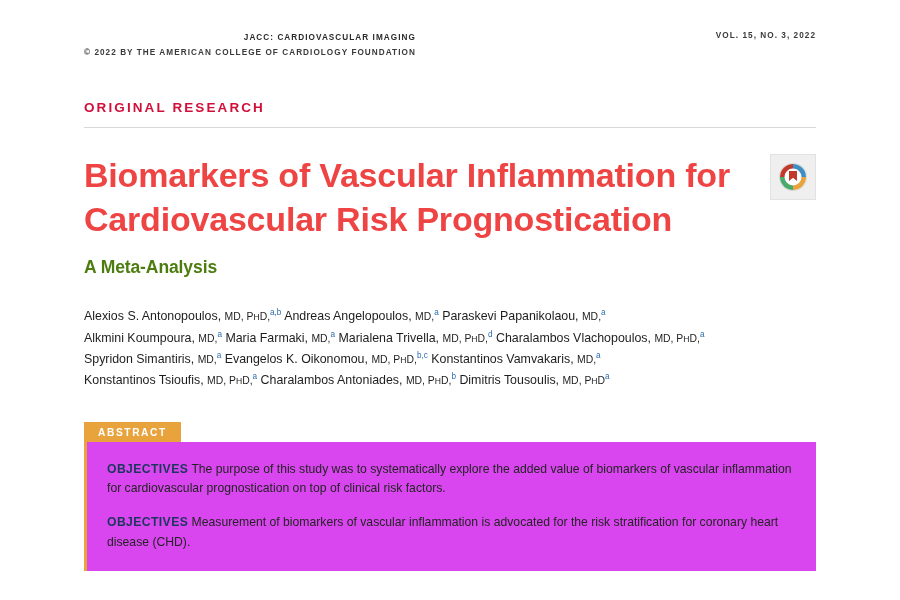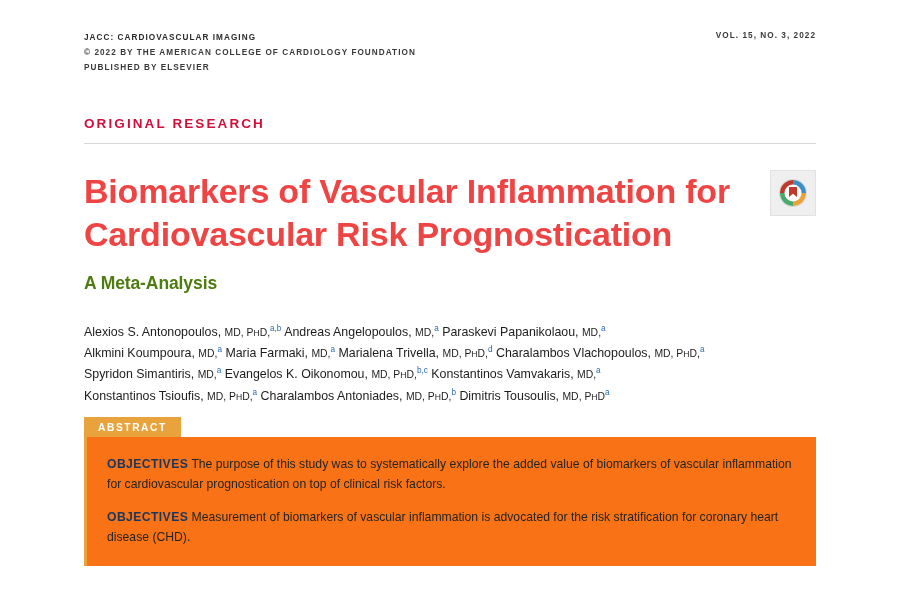--- a/index.html
+++ b/index.html
@@ -29,20 +29,21 @@
     align-items: flex-start;
     padding-top: 30px;
   }
   .masthead-left {
     font-size: 8.2px;
     letter-spacing: 1.05px;
     line-height: 1.85;
     color: #3a3a3a;
     text-transform: uppercase;
     font-weight: 600;
+    text-align: right;
   }
   .masthead-left .line1 { font-weight: 700; color: #2b2b2b; }
   .masthead-right {
     font-size: 8.2px;
     letter-spacing: 1.05px;
     color: #3a3a3a;
     text-transform: uppercase;
     font-weight: 600;
     padding-top: 1px;
     text-align: center;
@@ -112,35 +113,35 @@
   }
   .authors sup {
     color: #2b6cb0;
     font-size: 8.2px;
     vertical-align: super;
     line-height: 0;
   }
 
   
   .abstract-wrap {
-    margin-top: 10px;
+    margin-top: 30px;
     position: relative;
   }
   .abstract-tab {
     display: inline-block;
     background: #e8a33d;
     color: #ffffff;
     font-size: 10.2px;
     font-weight: 700;
     letter-spacing: 1.6px;
     padding: 5px 14px 4px 14px;
     text-transform: uppercase;
   }
   .abstract-body {
-    background: #f97316;
+    background: #d946ef;
     border-left: 3px solid #e8a33d;
     padding: 18px 22px 18px 20px;
     font-size: 12.2px;
     line-height: 1.62;
     color: #242424;
     min-height: 120px;
     box-sizing: border-box;
   }
   .abstract-body p { margin: 0 0 14px 0; }
   .abstract-body p:last-child { margin-bottom: 0; }
@@ -152,21 +153,20 @@
 </style>
 </head>
 <body>
 
 <div class="page">
 
   <div class="masthead">
     <div class="masthead-left">
       <div class="line1">JACC: Cardiovascular Imaging</div>
       <div>© 2022 by the American College of Cardiology Foundation</div>
-      <div>Published by Elsevier</div>
     </div>
     <div class="masthead-right">VOL. 15, NO. 3, 2022</div>
   </div>
 
   <div class="kicker">Original Research</div>
   <div class="rule"></div>
 
   <div class="title-block">
     <div class="badge">
       <svg width="30" height="30" viewBox="0 0 30 30" aria-hidden="true">

